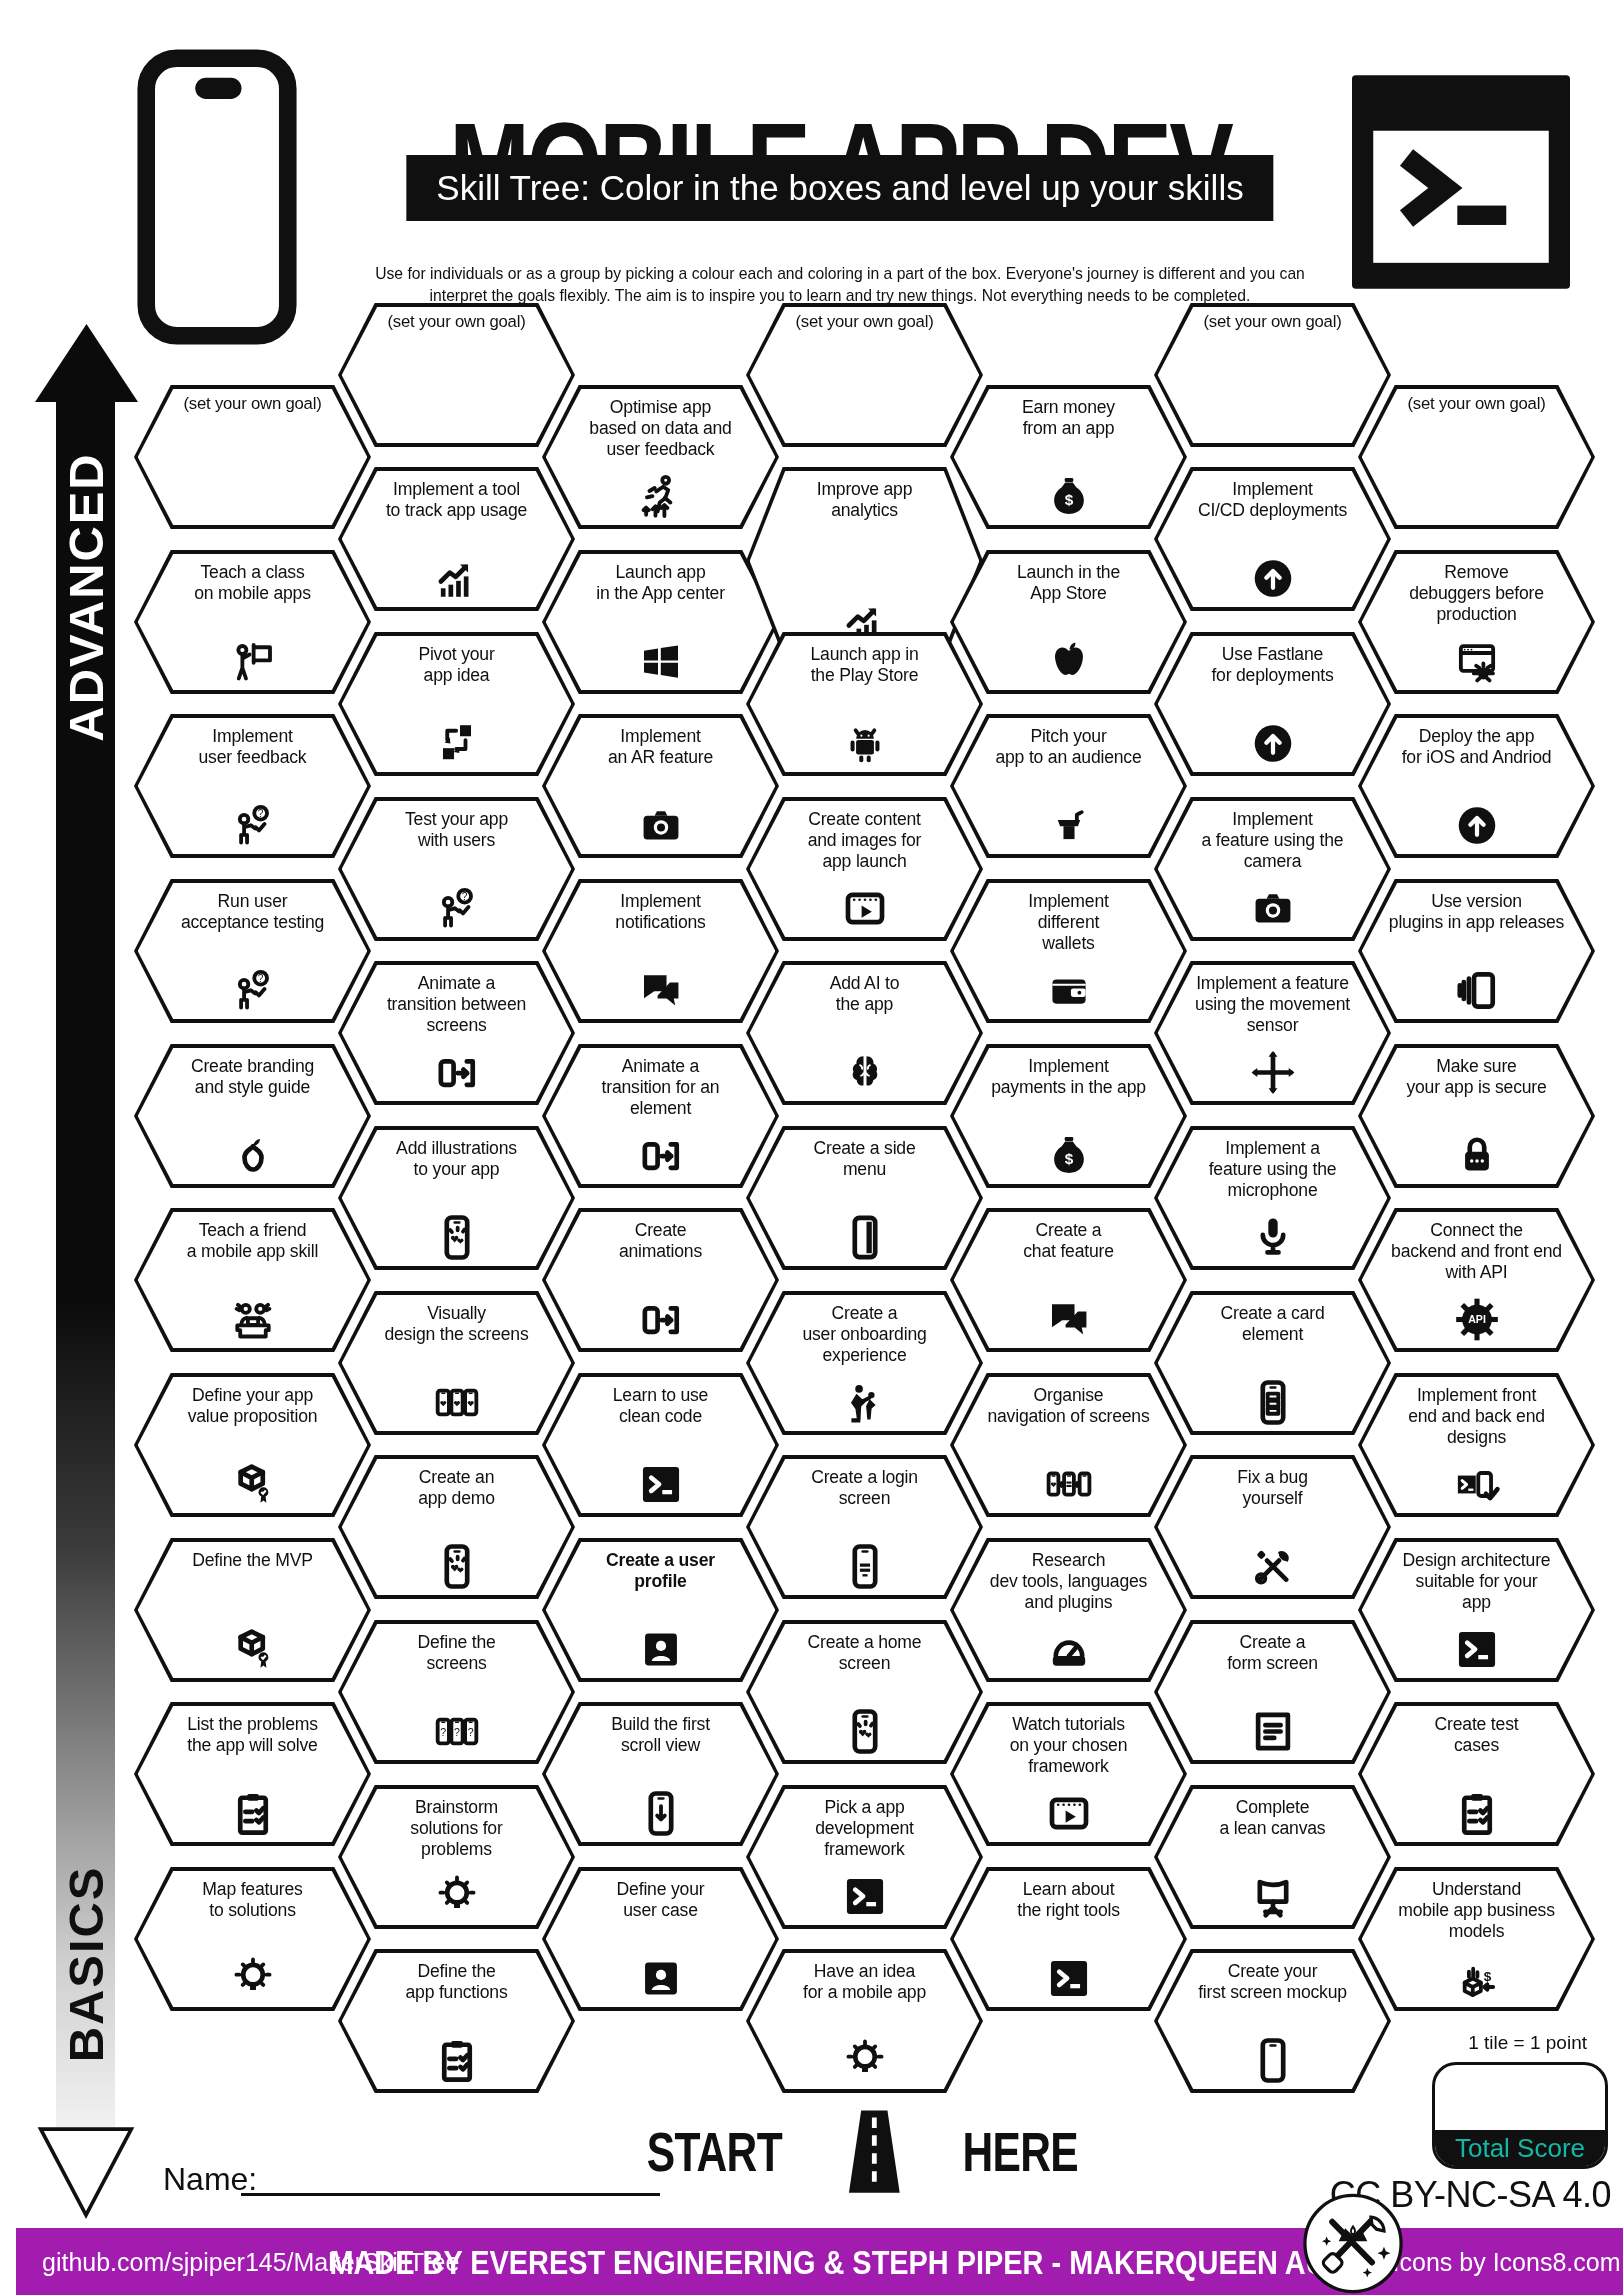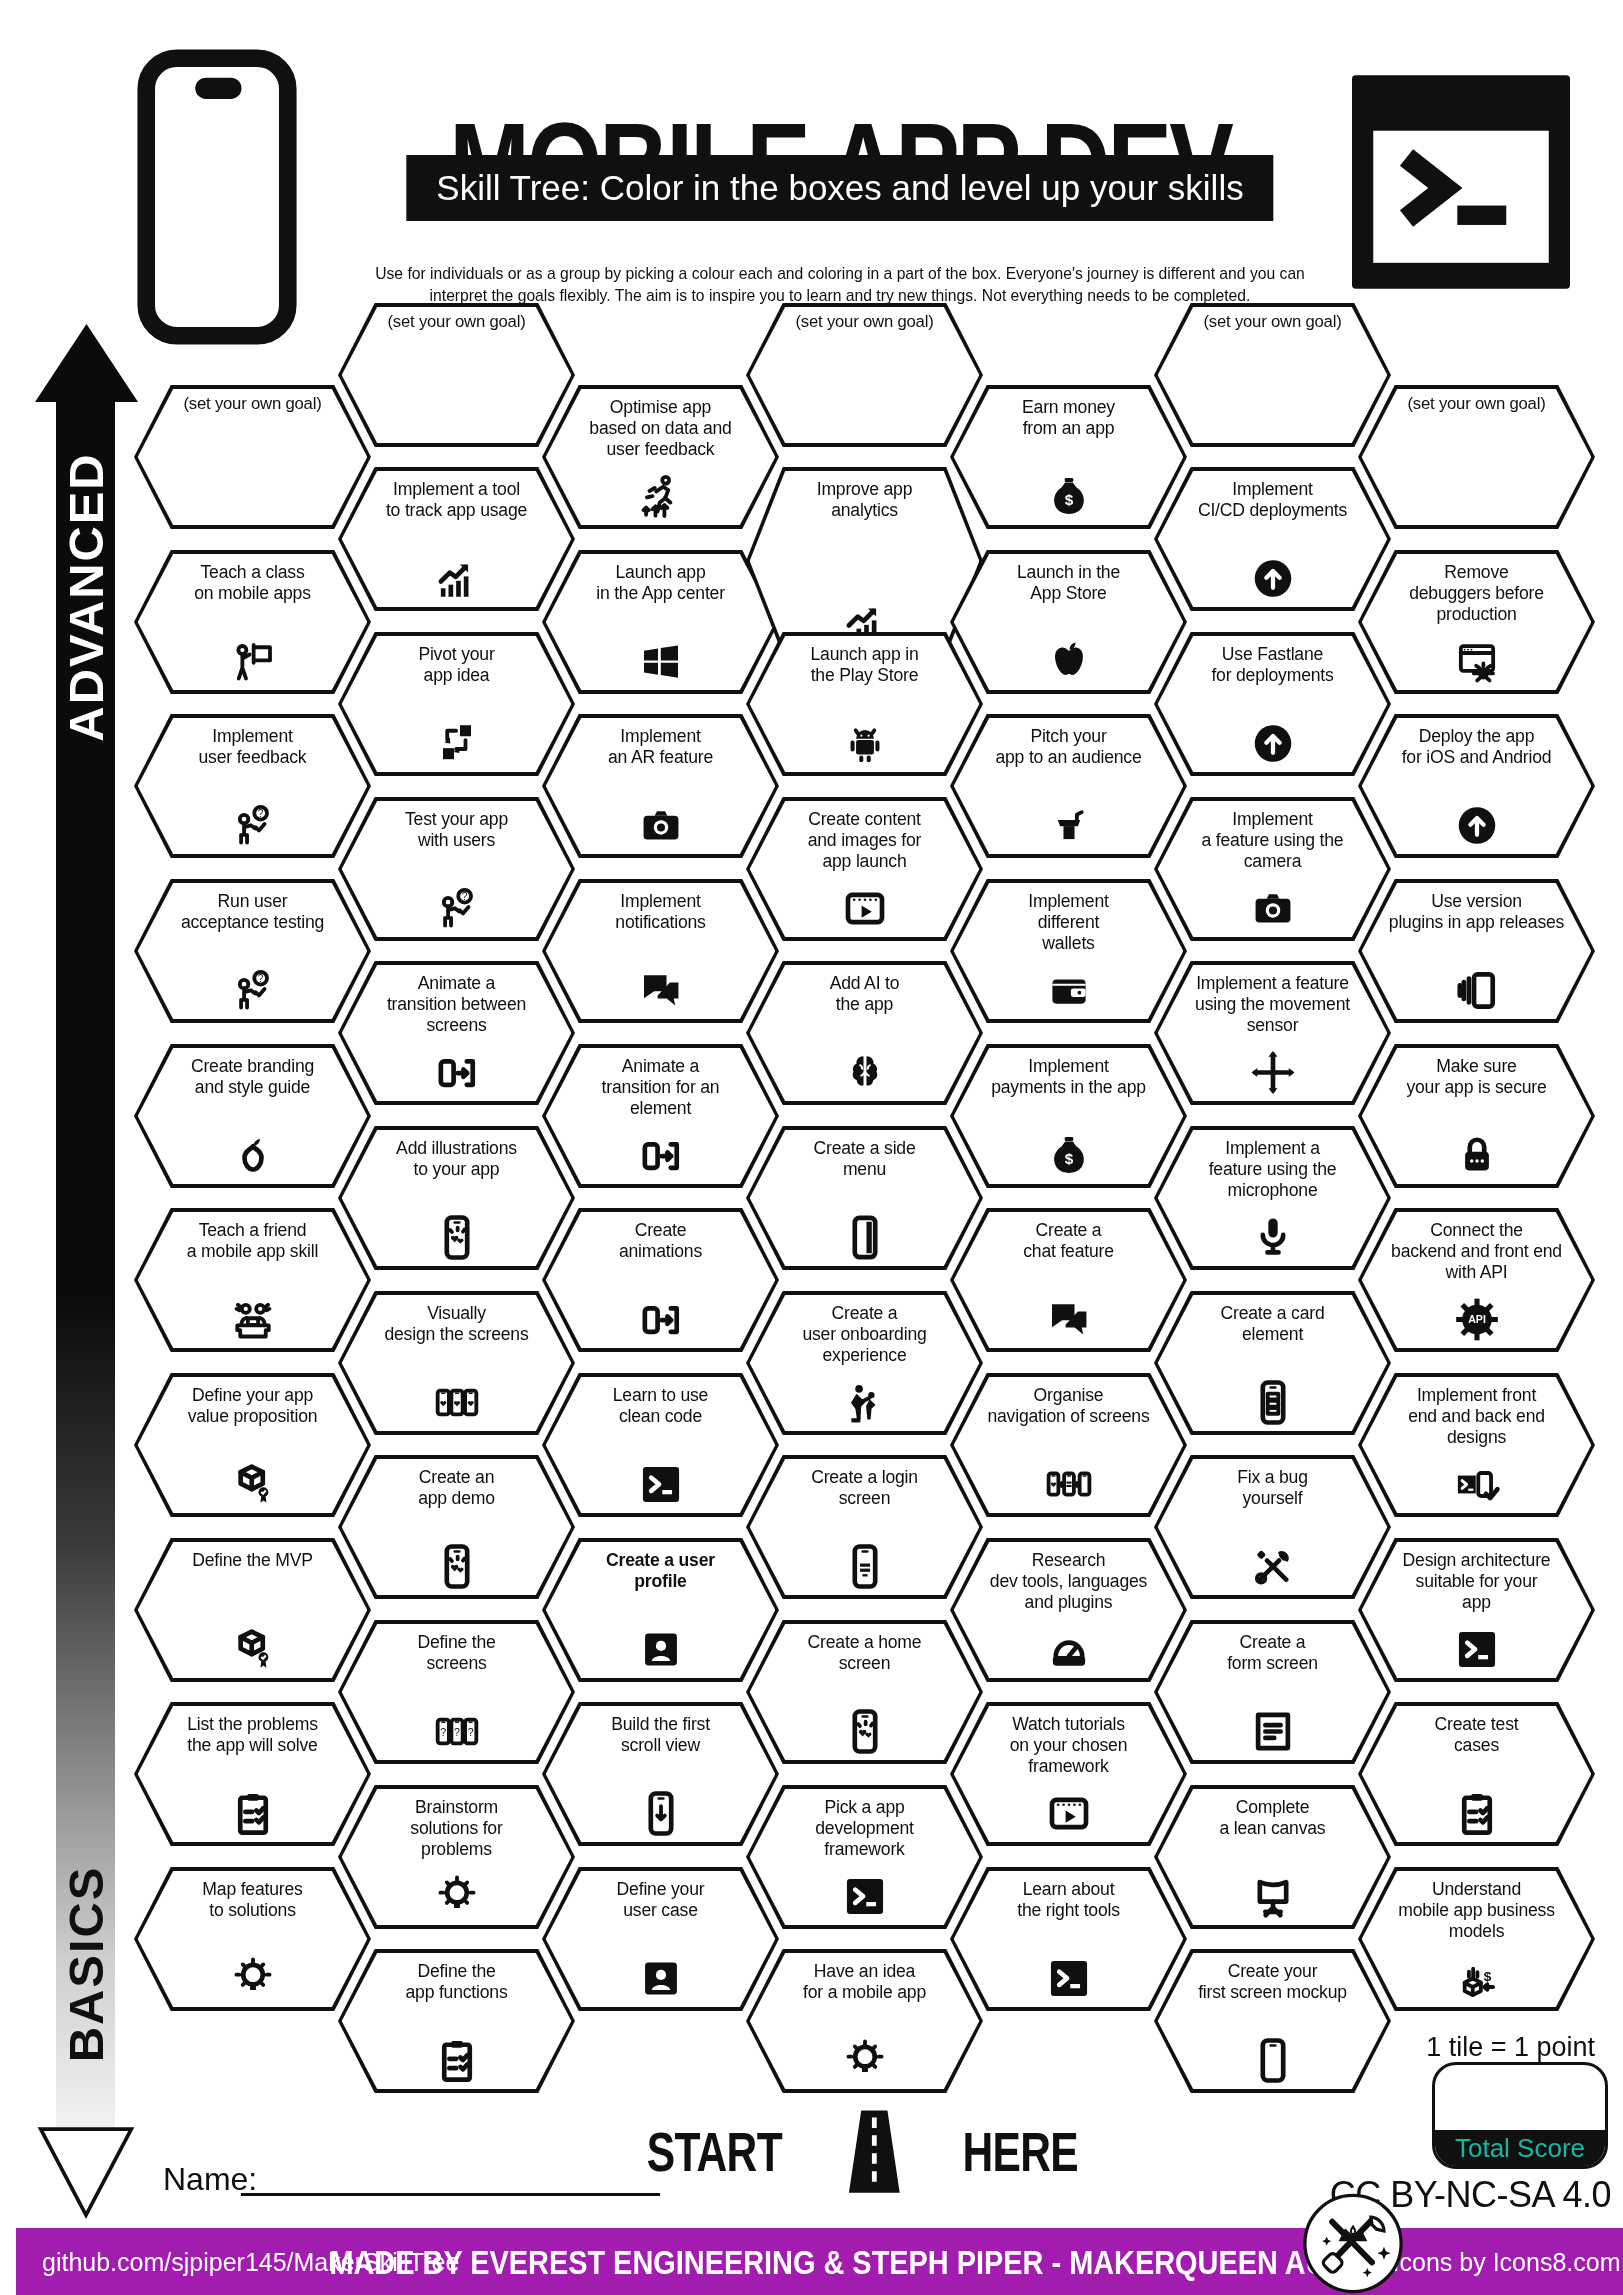--- a/index.html
+++ b/index.html
@@ -34,21 +34,21 @@
   .hex.goal .hex-label{font-size:16.7px;top:9.3px;}
   .hex-icon{position:absolute;left:50%;transform:translateX(-50%);bottom:7.4px;width:51px;height:51px;}
   .hex-icon svg{width:100%;height:100%;}
   
   .start{position:absolute;left:861px;top:2099px;transform:translateX(-50%);
          display:flex;align-items:center;gap:15.7px;}
   .start-word{font-size:56px;font-weight:bold;transform:scaleX(.76);letter-spacing:-0.9px;white-space:nowrap;}
   .road-ico{width:110px;height:105px;}
   .name-label{position:absolute;left:163px;top:2161px;font-size:32px;}
   .name-line{position:absolute;left:241px;top:2193px;width:419px;height:2.8px;background:#101010;}
-  .tile-note{position:absolute;right:28px;top:2032px;font-size:27px;}
+  .tile-note{position:absolute;right:36px;top:2032px;font-size:19px;}
   .score-box{position:absolute;left:1432px;top:2062px;width:170px;height:101px;background:#fff;
          border:3.7px solid #101010;border-radius:24px;overflow:hidden;}
   .score-band{position:absolute;left:0;right:0;bottom:0;height:36px;background:#101010;color:#14b8a6;
          display:flex;align-items:center;justify-content:center;font-size:26px;margin-top:12px;}
   .license{position:absolute;right:12px;top:2174px;font-size:36px;letter-spacing:-0.5px;}
   .footer-bar{position:absolute;left:16px;bottom:0;width:1623px;height:67px;background:#a21caf;color:#fff;}
   .footer-left{position:absolute;left:26px;top:50%;transform:translateY(-50%);font-size:25px;}
   .footer-center{position:absolute;left:50%;top:50%;transform:translate(-50%,-50%) scaleX(.85);
          font-size:34px;font-weight:bold;white-space:nowrap;}
   .footer-right{position:absolute;right:18.5px;top:50%;transform:translateY(-50%);font-size:25px;}

